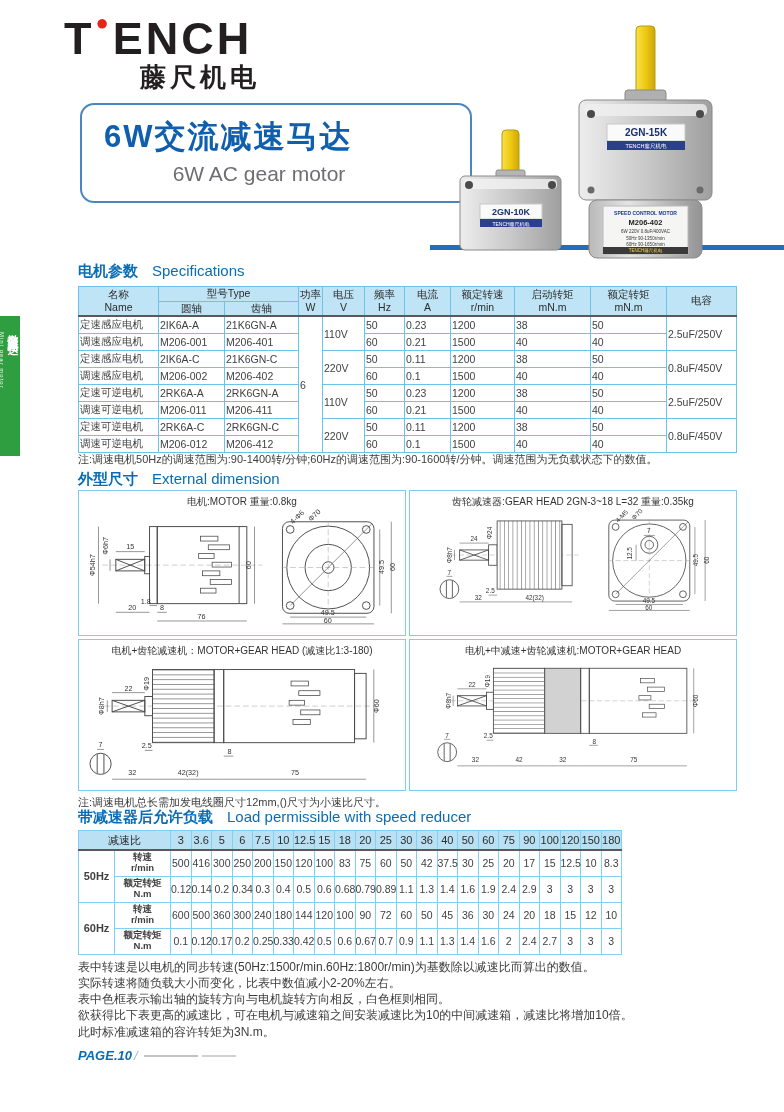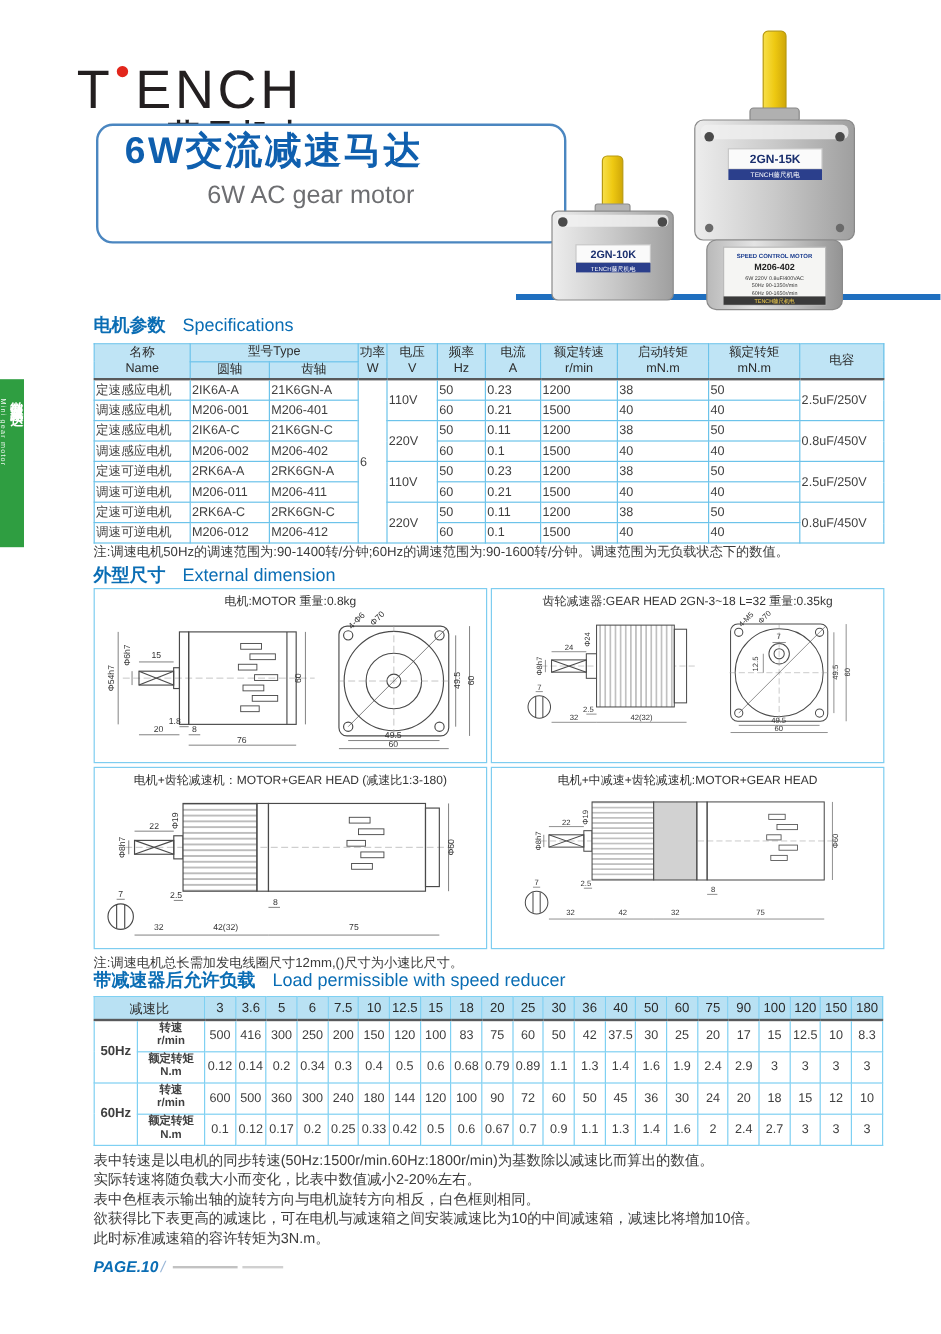--- a/index.html
+++ b/index.html
@@ -1,27 +1,27 @@
 <!DOCTYPE html>
 <html><head>
 <meta charset="utf-8">
 <style>
   html,body{margin:0;padding:0;background:#fff;}
   .page{position:relative;width:784px;height:1112px;background:#fff;overflow:hidden;
         font-family:"Liberation Sans",sans-serif;color:#3f3f3f;}
 
   
   .logo{position:absolute;left:64px;top:12px;line-height:1;}
-  .logo-en{font-size:45px;font-weight:400;letter-spacing:3px;color:#231f20;margin-top:36px;}
+  .logo-en{font-size:45px;font-weight:700;letter-spacing:3px;color:#231f20;}
   .logo-dot{color:#e2261c;font-size:22px;vertical-align:24px;margin:0 1px;}
   .logo-cn{font-size:26px;font-weight:bold;color:#231f20;margin:3px 0 0 76px;letter-spacing:4px;}
 
   
   .banner{position:absolute;left:80px;top:103px;width:392px;height:100px;border:2px solid #4a86c0;
-          border-radius:14px;box-sizing:border-box;padding:0 22px;background:#fff;}
+          border-radius:14px;box-sizing:border-box;padding:11px 22px;background:#fff;}
   .banner-cn{color:#0f5fae;font-size:31px;font-weight:bold;letter-spacing:2px;}
   .banner-en{color:#6d6e71;font-size:21px;text-align:center;margin-top:4px;padding-right:34px;}
 
   
   .side-tab{position:absolute;left:0;top:316px;width:20px;height:140px;background:#2f9e41;color:#fff;}
   .side-cn{position:absolute;right:0px;top:9px;writing-mode:vertical-rl;font-size:11px;font-weight:bold;letter-spacing:2px;}
   .side-en{position:absolute;left:-1px;top:16px;writing-mode:vertical-rl;font-size:6px;letter-spacing:1px;opacity:.9;}
 
   
   .sec-title{position:absolute;font-size:15px;color:#0a6db4;white-space:nowrap;}
@@ -30,21 +30,21 @@
   .note{position:absolute;font-size:11px;color:#3c3c3c;white-space:nowrap;}
 
   
   table.spec{position:absolute;left:78px;top:286px;width:658px;border-collapse:collapse;table-layout:fixed;
              font-size:10.5px;color:#3f3f3f;}
   .spec th{background:#bfe4f5;font-weight:normal;border:1px solid #6cc3ea;padding:0;line-height:1.3;color:#2c2c2c;}
   .spec td{border:1px solid #6cc3ea;height:16px;padding:0 1px;background:#fff;}
   .spec tbody tr:first-child td{border-top:2px solid #58595b;}
 
   
-  table.load{position:absolute;left:78px;top:830px;width:658px;border-collapse:collapse;table-layout:fixed;
+  table.load{position:absolute;left:78px;top:830px;width:544px;border-collapse:collapse;table-layout:fixed;
              font-size:10.5px;text-align:center;color:#3f3f3f;}
   .load th,.load td{border:1px solid #7fd0f2;padding:0;background:#fff;}
   .load thead th{background:#b9e1f3;height:18px;font-weight:normal;font-size:11px;color:#2c2c2c;}
   .load tbody tr{height:26px;}
   .load tbody tr:first-child td,.load tbody tr:first-child th{border-top:2px solid #58595b;}
   .load .rowlab{font-size:9.5px;line-height:1.15;}
   .load .grplab{font-size:11px;}
 
   
   .panels{position:absolute;left:78px;top:490px;width:659px;display:grid;

